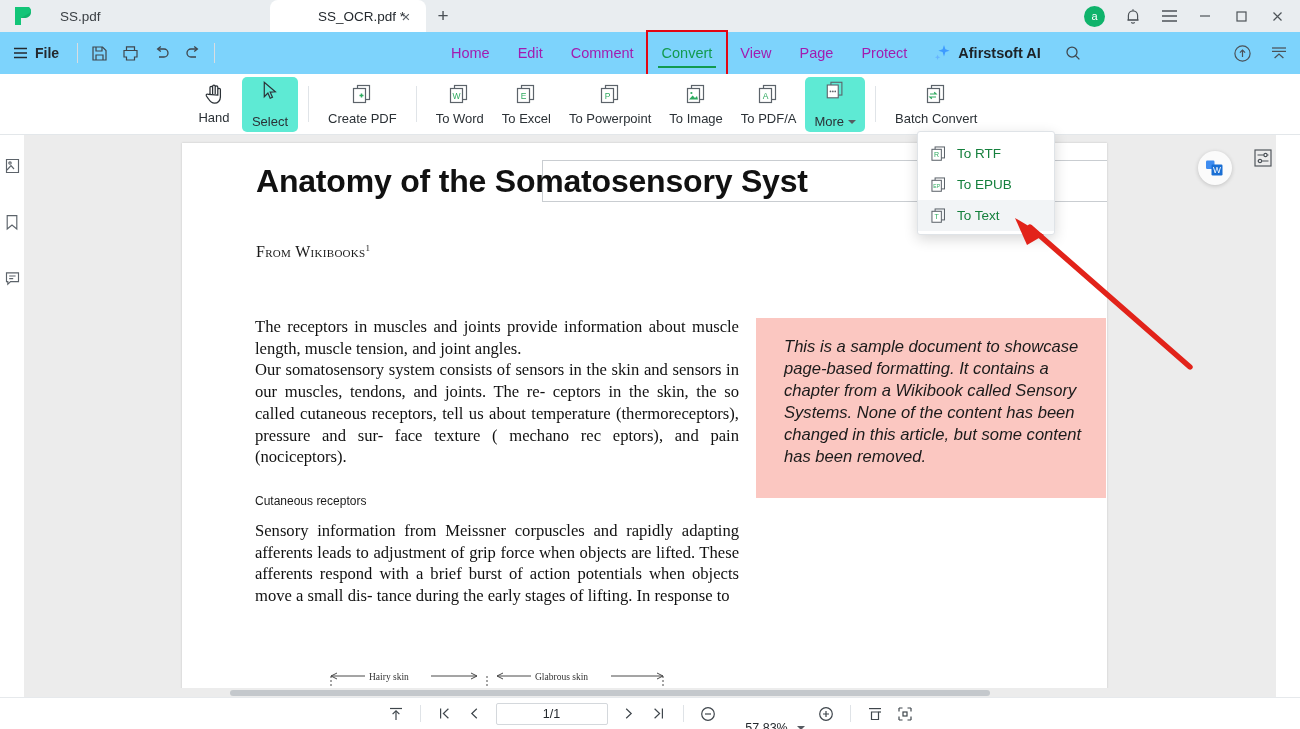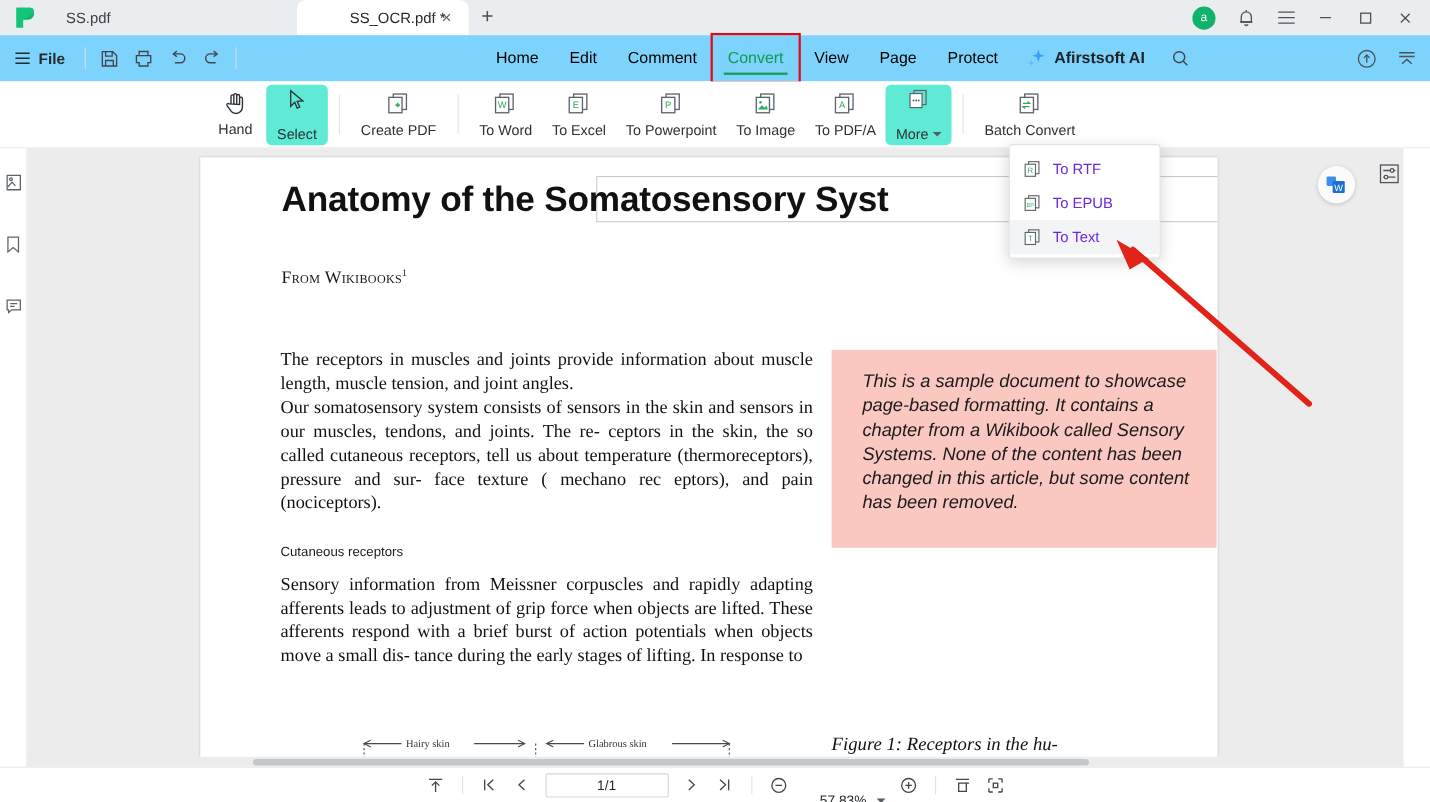--- a/index.html
+++ b/index.html
@@ -39,21 +39,21 @@
   
   .menubar {
     position:absolute; left:0; top:32px; width:1300px; height:42px;
     background:#7dd3fc; display:flex; align-items:center;text-align:right;
   }
   .file-btn{ display:flex; align-items:center; gap:7px; padding:0 12px 0 13px; height:42px;
     font-size:14px; font-weight:bold; color:#24292e; }
   .vdiv { width:1px; height:20px; background:#d9dde1; margin:0 6px; }
   .qa-ico { width:31px; height:30px; display:flex; align-items:center; justify-content:center; color:#3f464c; }
   .ribbon-tabs { position:absolute; left:437px; top:32px; height:42px; display:flex; align-items:center; }
-  .rtab { font-size:14.5px; color:#000000; padding:0 14px; height:42px; display:flex; align-items:center; position:relative; }
+  .rtab { font-size:14.5px; color:#a21caf; padding:0 14px; height:42px; display:flex; align-items:center; position:relative; }
   .rtab.active { color:#129a4f; }
   .rtab.active .underline { position:absolute; left:10px; right:10px; bottom:6px; height:2.5px; background:#129a4f; }
   .rtab.highlight-box { outline:2.5px solid #e30613; outline-offset:0; }
   .ai-tab { display:flex; align-items:center; gap:7px; padding:0 10px 0 12px; height:42px; font-size:14.5px;
     font-weight:bold; color:#1d2227; }
   .menubar-right{ position:absolute; right:6px; top:32px; height:42px; display:flex; align-items:center; gap:5px; }
 
   
   .ribbon {
     position:absolute; left:0; top:74px; width:1300px; height:61px;
@@ -67,21 +67,21 @@
   .rb-sep { width:1px; height:36px; background:#e0e4e8; margin:0 10px; }
   .caret { display:inline-block; border-left:4px solid transparent; border-right:4px solid transparent;
     border-top:4.5px solid #555b61; margin-left:4px; vertical-align:middle;}
 
   
   .dropdown{
     position:absolute; left:917px; top:131px; width:138px; height:104px;
     background:#fff; border:1px solid #dfe3e7; border-radius:3px;
     box-shadow:0 4px 14px rgba(0,0,0,.16); z-index:40; padding:6px 0;
   }
-  .dd-item{ height:31px; display:flex; align-items:center; gap:9px; padding-left:12px; font-size:13.5px; color:#6d28d9; }
+  .dd-item{ height:31px; display:flex; align-items:center; gap:9px; padding-left:12px; font-size:13.5px; color:#15803d; }
   .dd-item.hover{ background:#f2f4f6; }
 
   
   .leftrail{ position:absolute; left:0; top:135px; width:24px; height:562px; background:#fff; }
   .rail-ico{ width:24px; height:34px; display:flex; align-items:center; justify-content:center; color:#5c6view; }
   .rail-ico{ color:#5c636a; }
   .viewer{ position:absolute; left:24px; top:135px; width:1252px; height:562px; background:#ececec; }
   .page{
     position:absolute; left:158px; top:8px; width:925px; height:554px;
     background:#fff; box-shadow:0 0 2px rgba(0,0,0,.18);
@@ -451,21 +451,20 @@
         <p>The receptors in muscles and joints provide  information about muscle length, muscle   tension, and joint angles.</p>
         <p>Our somatosensory system consists of  sensors in the skin  and sensors in our  muscles, tendons, and  joints. The re- ceptors in the skin, the so  called cutaneous receptors,  tell  us about temperature (thermoreceptors),  pressure and sur- face texture (  mechano  rec  eptors),  and  pain  (nociceptors).</p>
         <div class="sec-head">Cutaneous receptors</div>
         <p>Sensory information from Meissner corpuscles and rapidly adapting afferents leads to adjustment of grip force when objects  are  lifted.  These  afferents  respond  with  a  brief burst of action potentials when objects move a small dis- tance  during  the  early  stages  of  lifting.  In  response  to</p>
       </div>
 
       <div class="pink-box">
         <p>This is a sample document to showcase page-based formatting. It contains a chapter from a Wikibook called Sensory Systems. None of the content has been changed in this article, but some content has been removed.</p>
       </div>
 
-      <div class="fig-caption">Figure 1:  Receptors in the hu-</div>
 
       <div class="skin-diagram">
         <svg width="340" height="26" viewBox="0 0 340 26" fill="none" stroke="#4a4a4a" stroke-width="1">
           <path d="M4 8 V26 M160 8 V26 M336 8 V26" stroke-dasharray="2 2"></path>
           <path d="M4 8 H150 M170 8 H336"></path>
           <path d="M10 5 L4 8 L10 11 M144 5 L150 8 L144 11"></path>
           <path d="M176 5 L170 8 L176 11 M330 5 L336 8 L330 11"></path>
           <rect x="38" y="2" width="66" height="12" fill="#fff" stroke="none"></rect>
           <rect x="204" y="2" width="80" height="12" fill="#fff" stroke="none"></rect>
           <text x="42" y="11.5" font-size="9.5" fill="#333" stroke="none" font-family="Liberation Serif, serif">Hairy skin</text>

